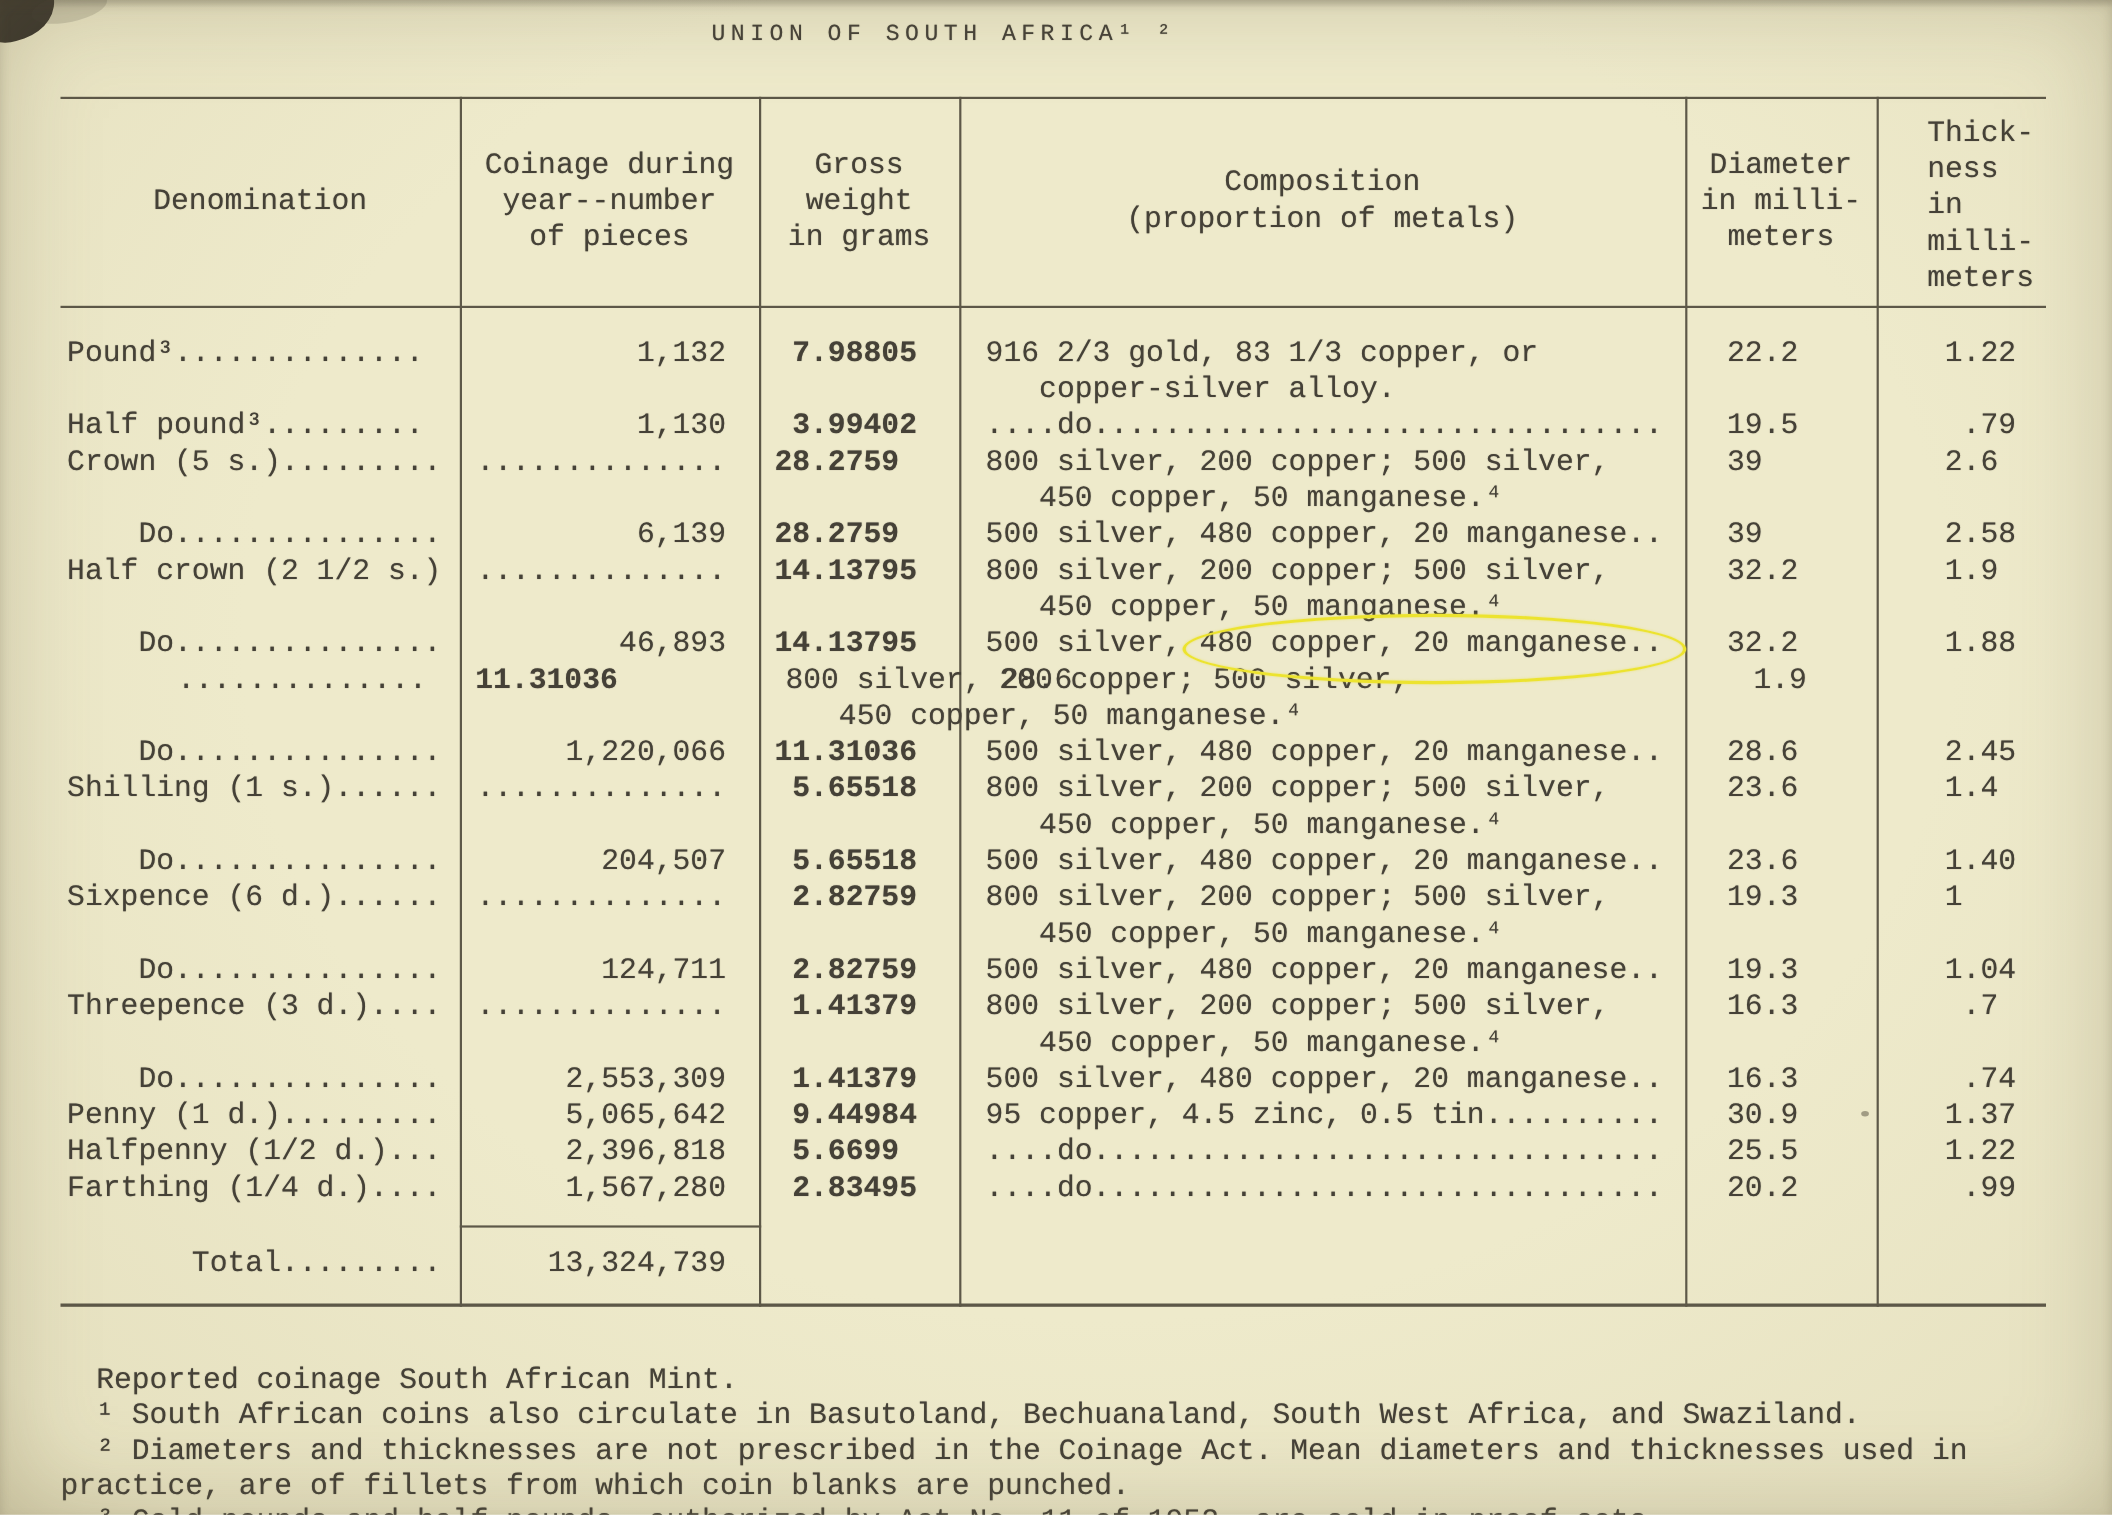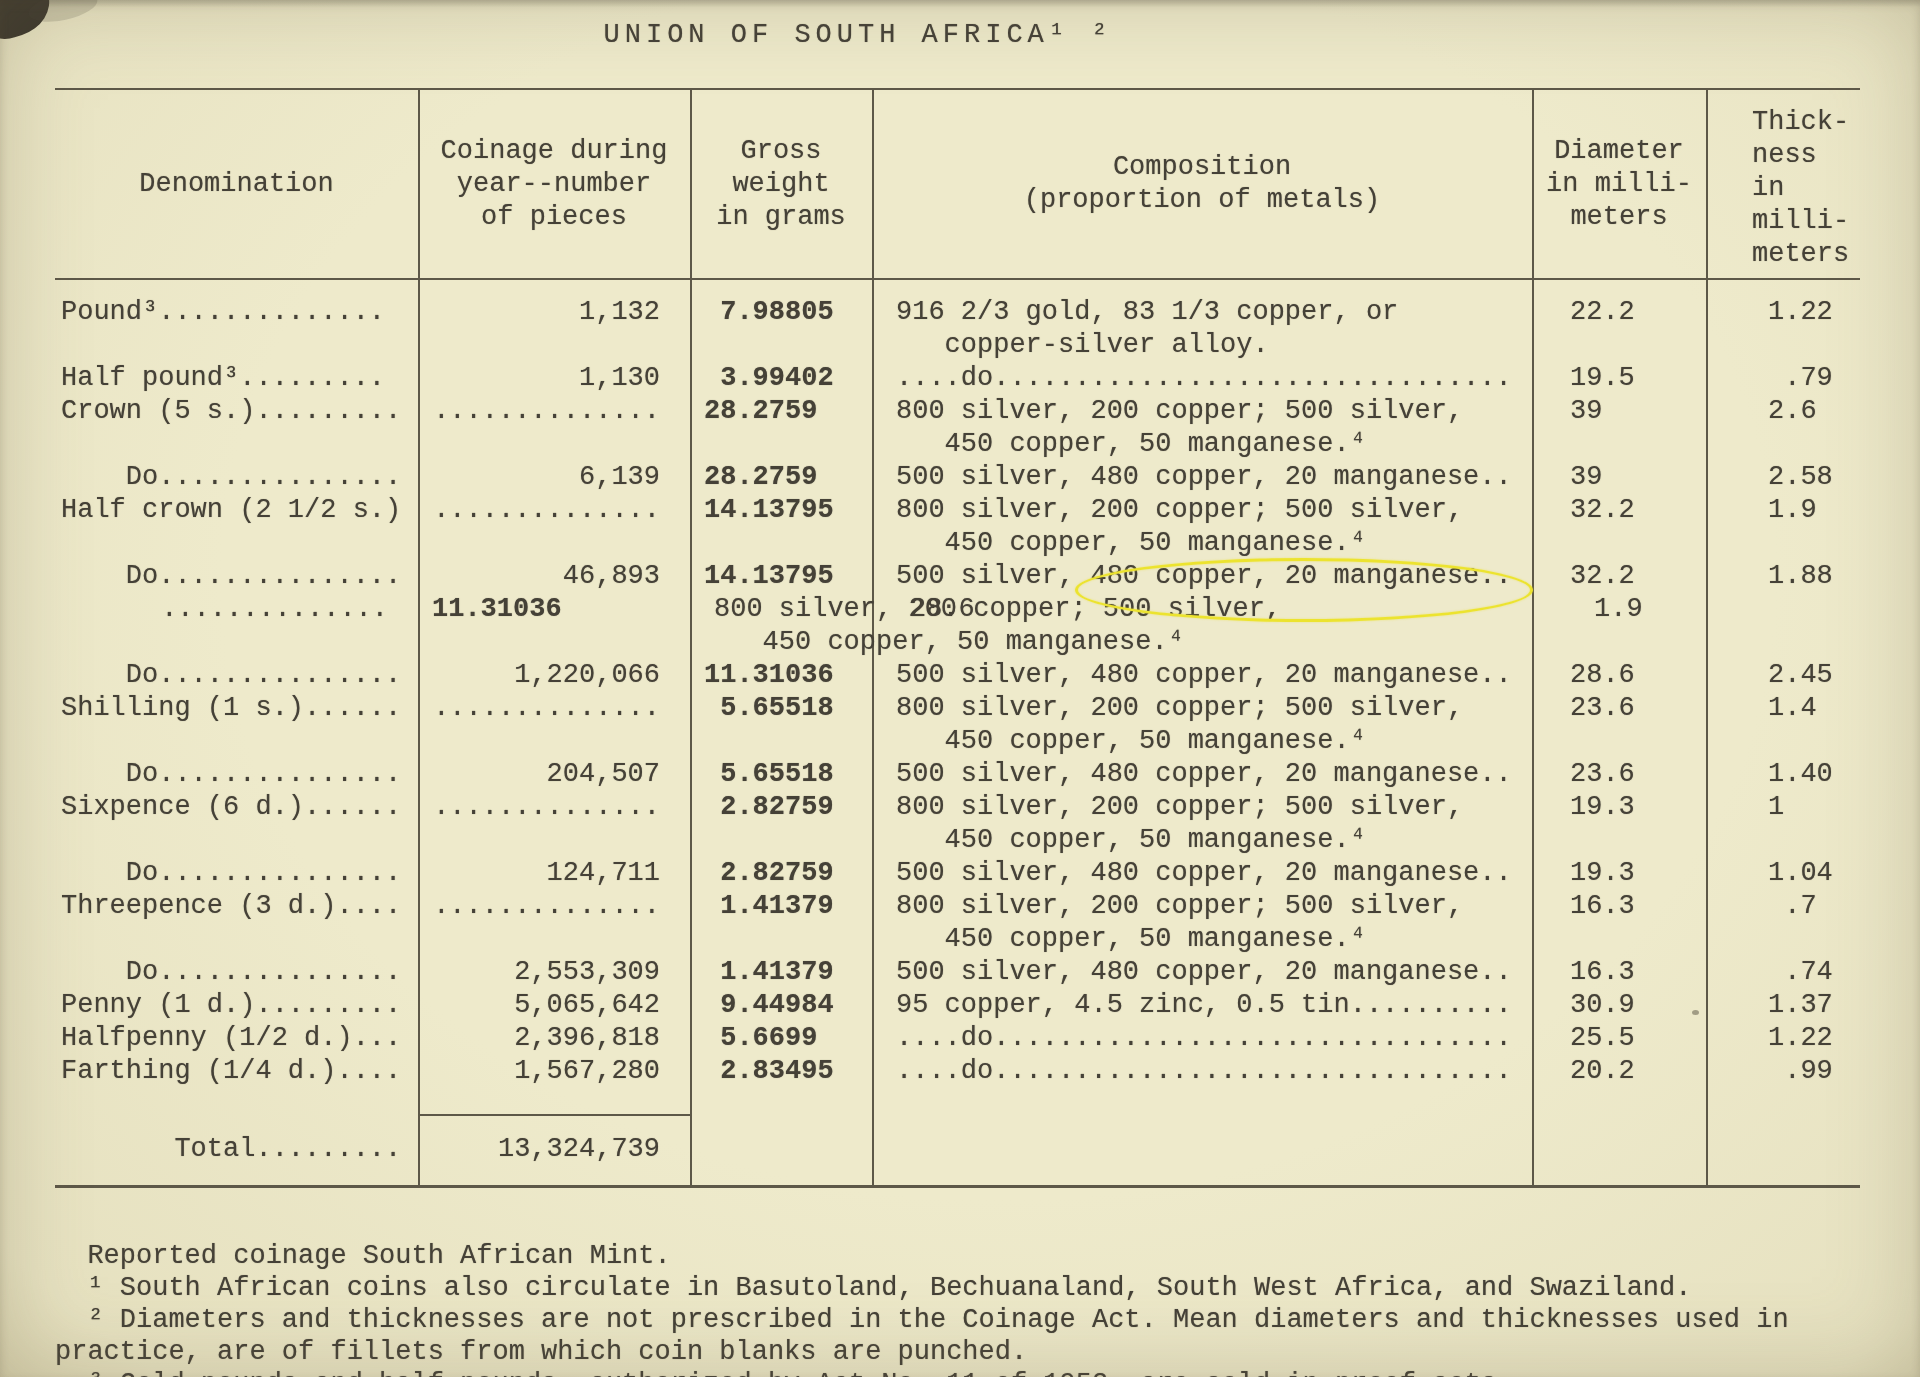--- a/index.html
+++ b/index.html
@@ -25,21 +25,21 @@
     transform:rotate(-18deg);opacity:.88;
   }
   .corner-smear{
     position:absolute;left:28px;top:-6px;width:70px;height:26px;
     background:#4a4436;border-radius:50%;transform:rotate(-12deg);opacity:.18;
   }
   .speck{position:absolute;width:7px;height:5px;border-radius:50%;background:#55503f;opacity:.5;}
 
   .doc-title{
     position:absolute;top:20px;left:0;width:1716px;
-    text-align:center;font-size:27px;letter-spacing:5px;
+    text-align:center;font-size:21px;letter-spacing:5px;
     white-space:pre;color:#454138;
     text-shadow:0 0 1px rgba(69,65,55,.55);
   }
 
   .table-wrap{
     position:absolute;left:55px;top:88px;width:1805px;height:1100px;
     font-size:27px;line-height:33px;
     text-shadow:0 0 1px rgba(69,65,55,.5);
   }
   .hline{position:absolute;left:0;width:100%;height:2px;background:#5d5848;}
@@ -52,21 +52,21 @@
 
   .header-row{
     position:absolute;top:2px;left:0;width:100%;height:188px;
     display:grid;grid-template-columns:363px 272px 182px 660px 174px 154px;
   }
   .hcell{display:flex;align-items:center;justify-content:center;}
   .hdr{white-space:pre-line;text-align:center;}
   .hcell.thick{align-items:flex-start;padding-top:16px;justify-content:flex-start;}
   .hcell.thick .hdr{text-align:left;padding-left:16px;margin-left:30px;}
 
-  .tbody{position:absolute;top:178px;left:0;width:100%;padding-top:30px;}
+  .tbody{position:absolute;top:188px;left:0;width:100%;padding-top:30px;}
   .trow{display:grid;grid-template-columns:363px 272px 182px 660px 174px 154px;}
   .cell{white-space:pre;}
   .c-denom{padding-left:6px;}
   .c-pieces{text-align:right;padding-right:30px;}
   .c-weight{padding-left:14px;font-weight:bold;}
   .c-comp{padding-left:24px;}
   .c-diam{padding-left:38px;}
   .c-thick{padding-left:62px;}
 
   .total-row{

